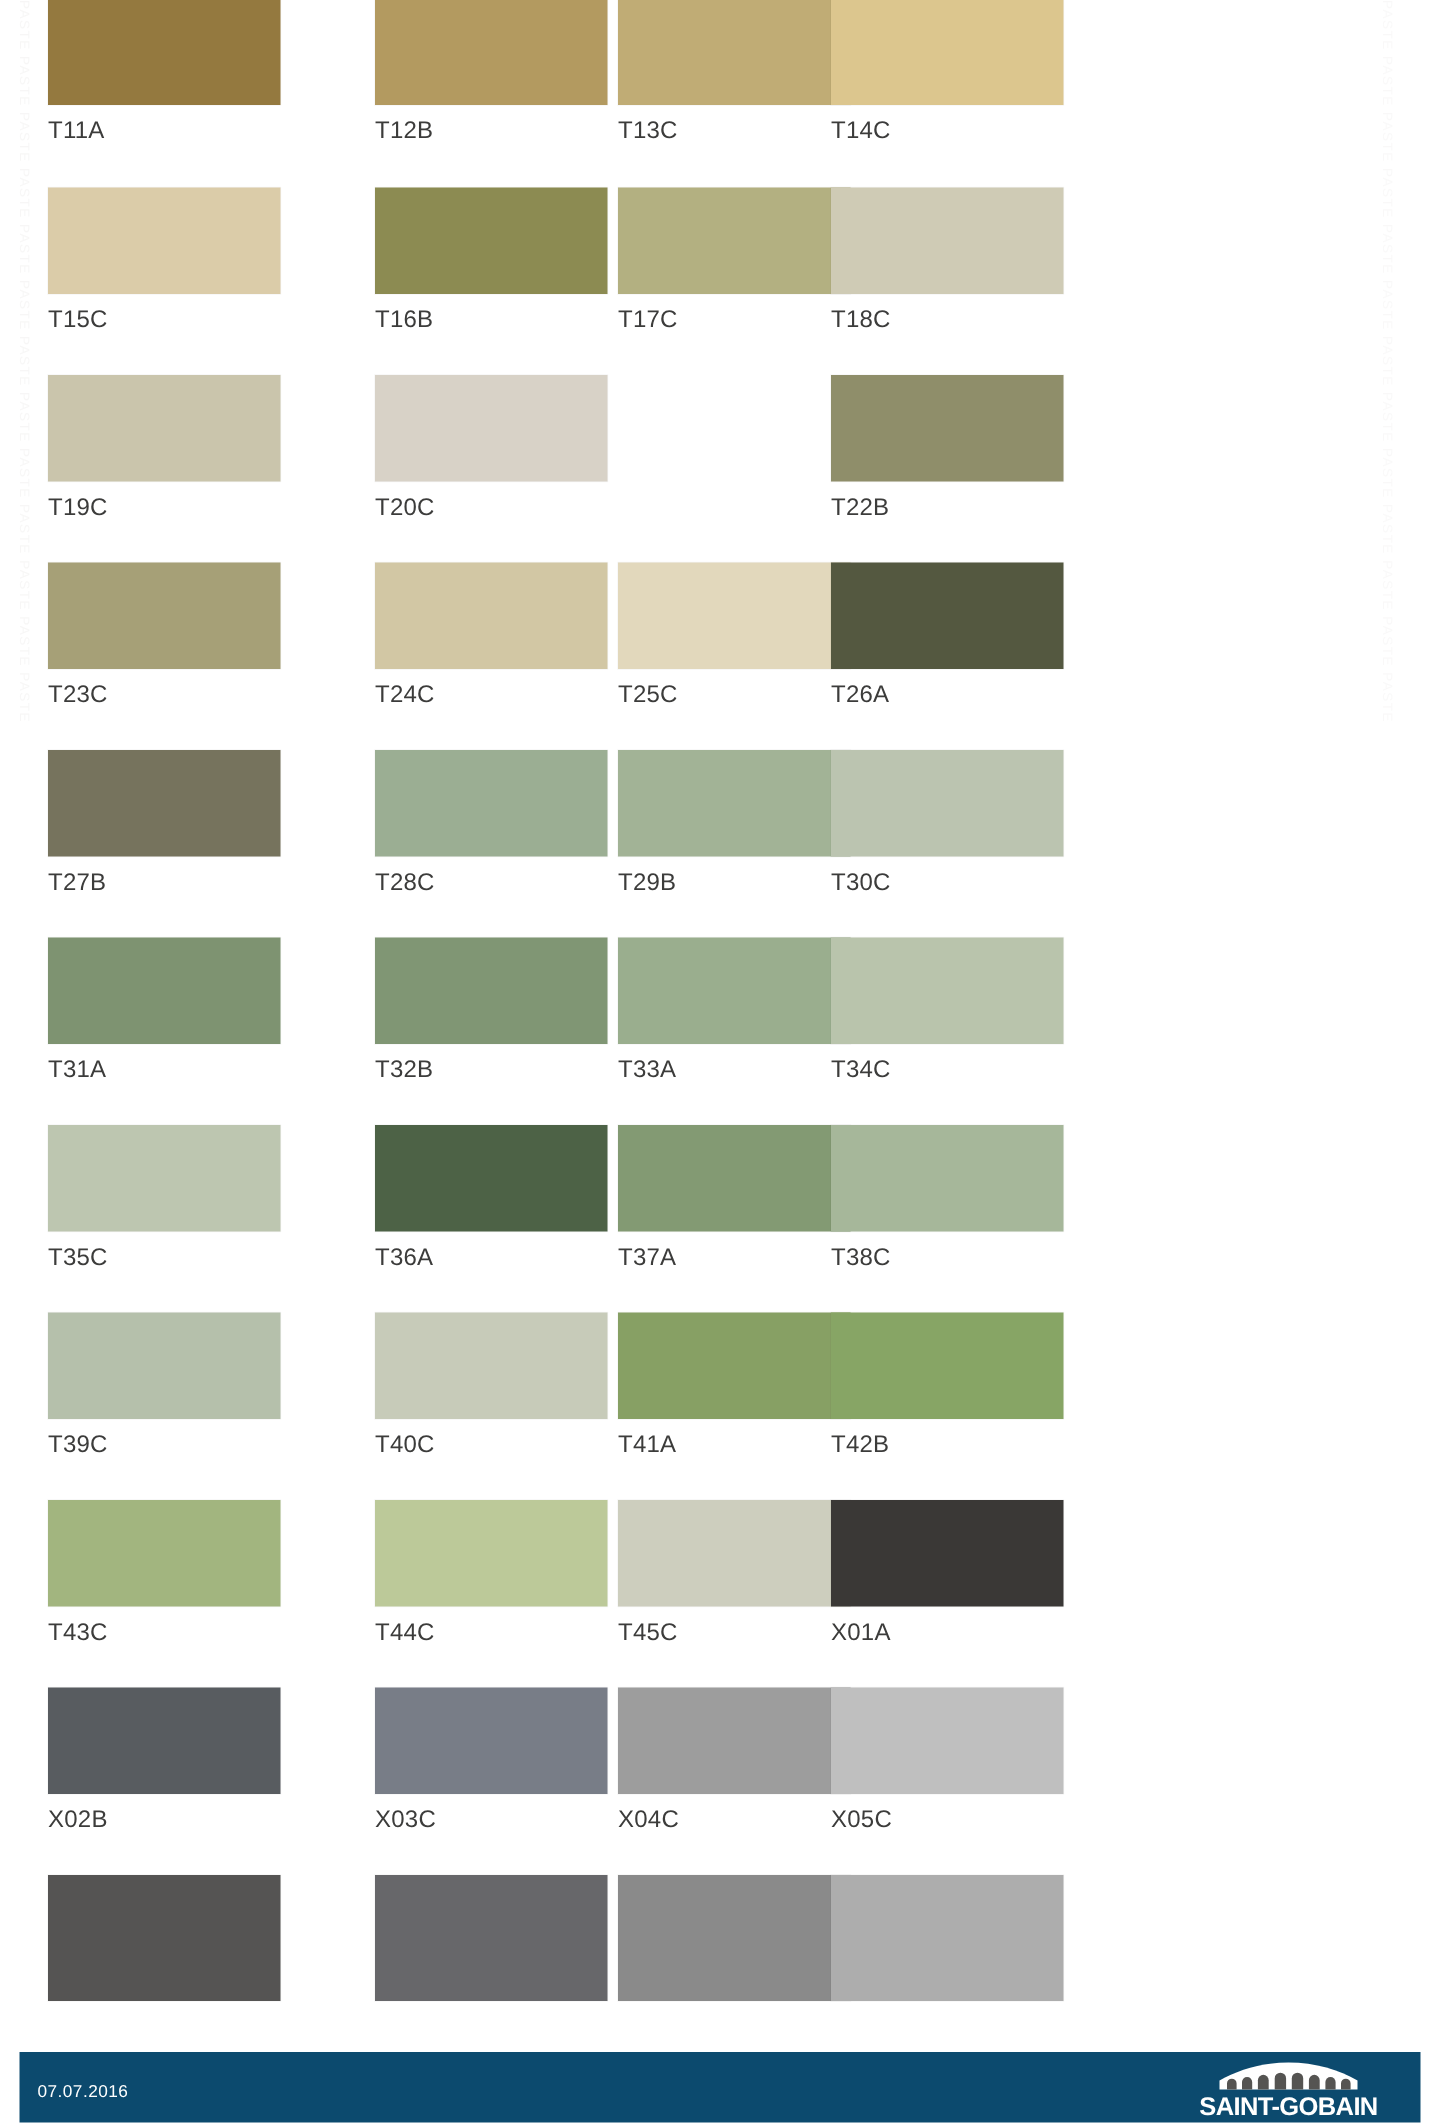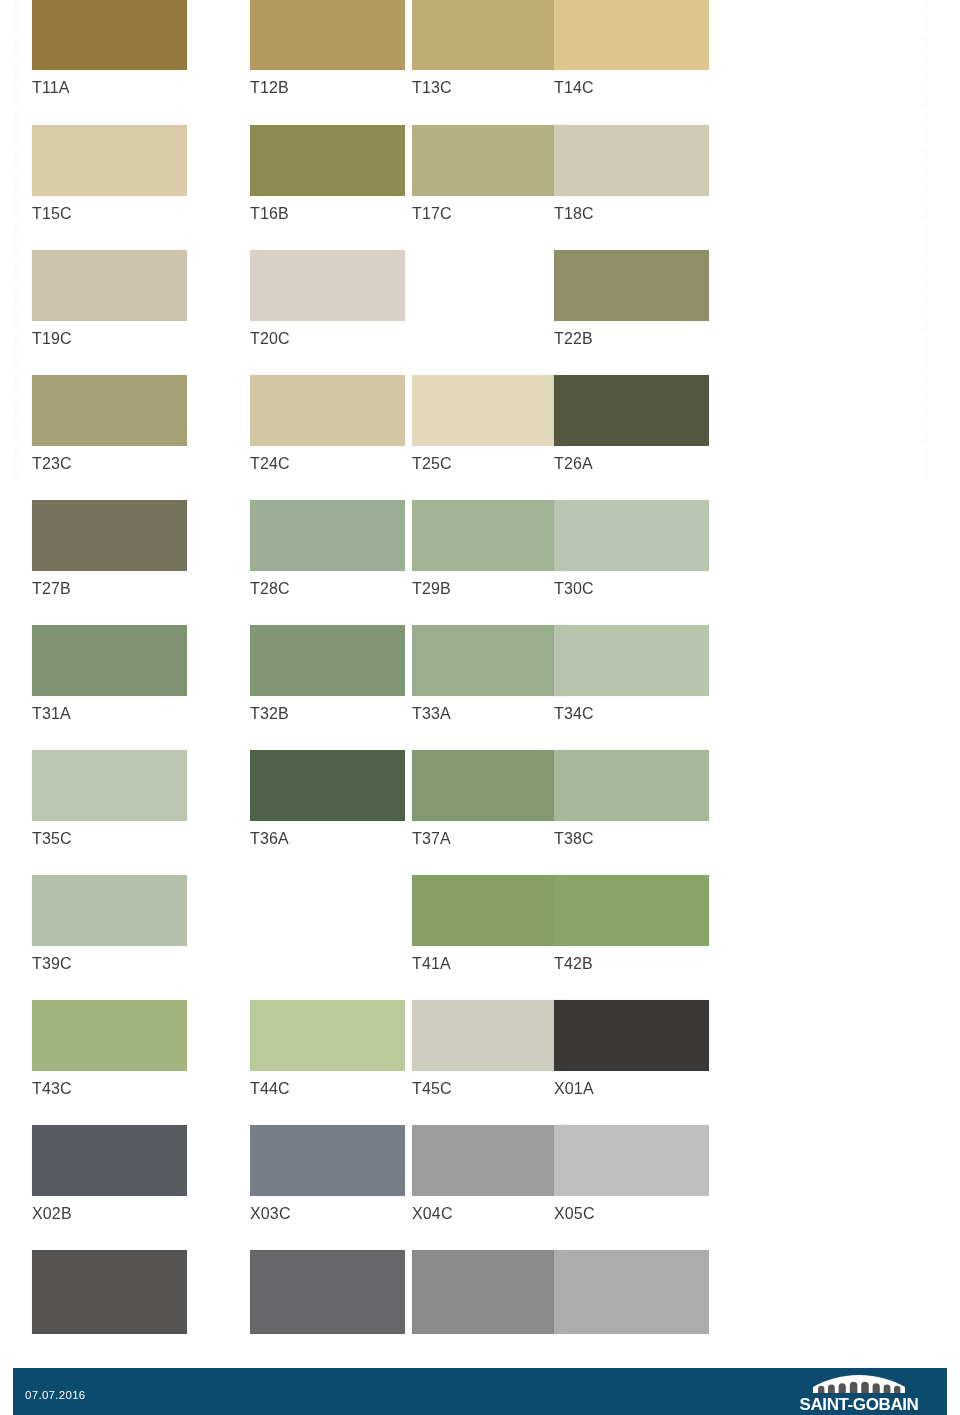--- a/index.html
+++ b/index.html
@@ -269,20 +269,24 @@
         </div>
         <div class="swatch-cell c3">
           <span class="swatch-chip" style="background: rgb(166, 183, 154);"></span>
           <span class="swatch-label">T38C</span>
         </div>
       </div>
       <div class="swatch-row">
         <div class="swatch-cell c0">
           <span class="swatch-chip" style="background: rgb(181, 192, 171);"></span>
           <span class="swatch-label">T39C</span>
+        </div>
+        <div class="swatch-cell c1">
+          <span class="swatch-chip" style="background: rgb(199, 203, 185);"></span>
+          <span class="swatch-label">T40C</span>
         </div>
         <div class="swatch-cell c2">
           <span class="swatch-chip" style="background: rgb(135, 160, 100);"></span>
           <span class="swatch-label">T41A</span>
         </div>
         <div class="swatch-cell c3">
           <span class="swatch-chip" style="background: rgb(135, 165, 101);"></span>
           <span class="swatch-label">T42B</span>
         </div>
       </div>

